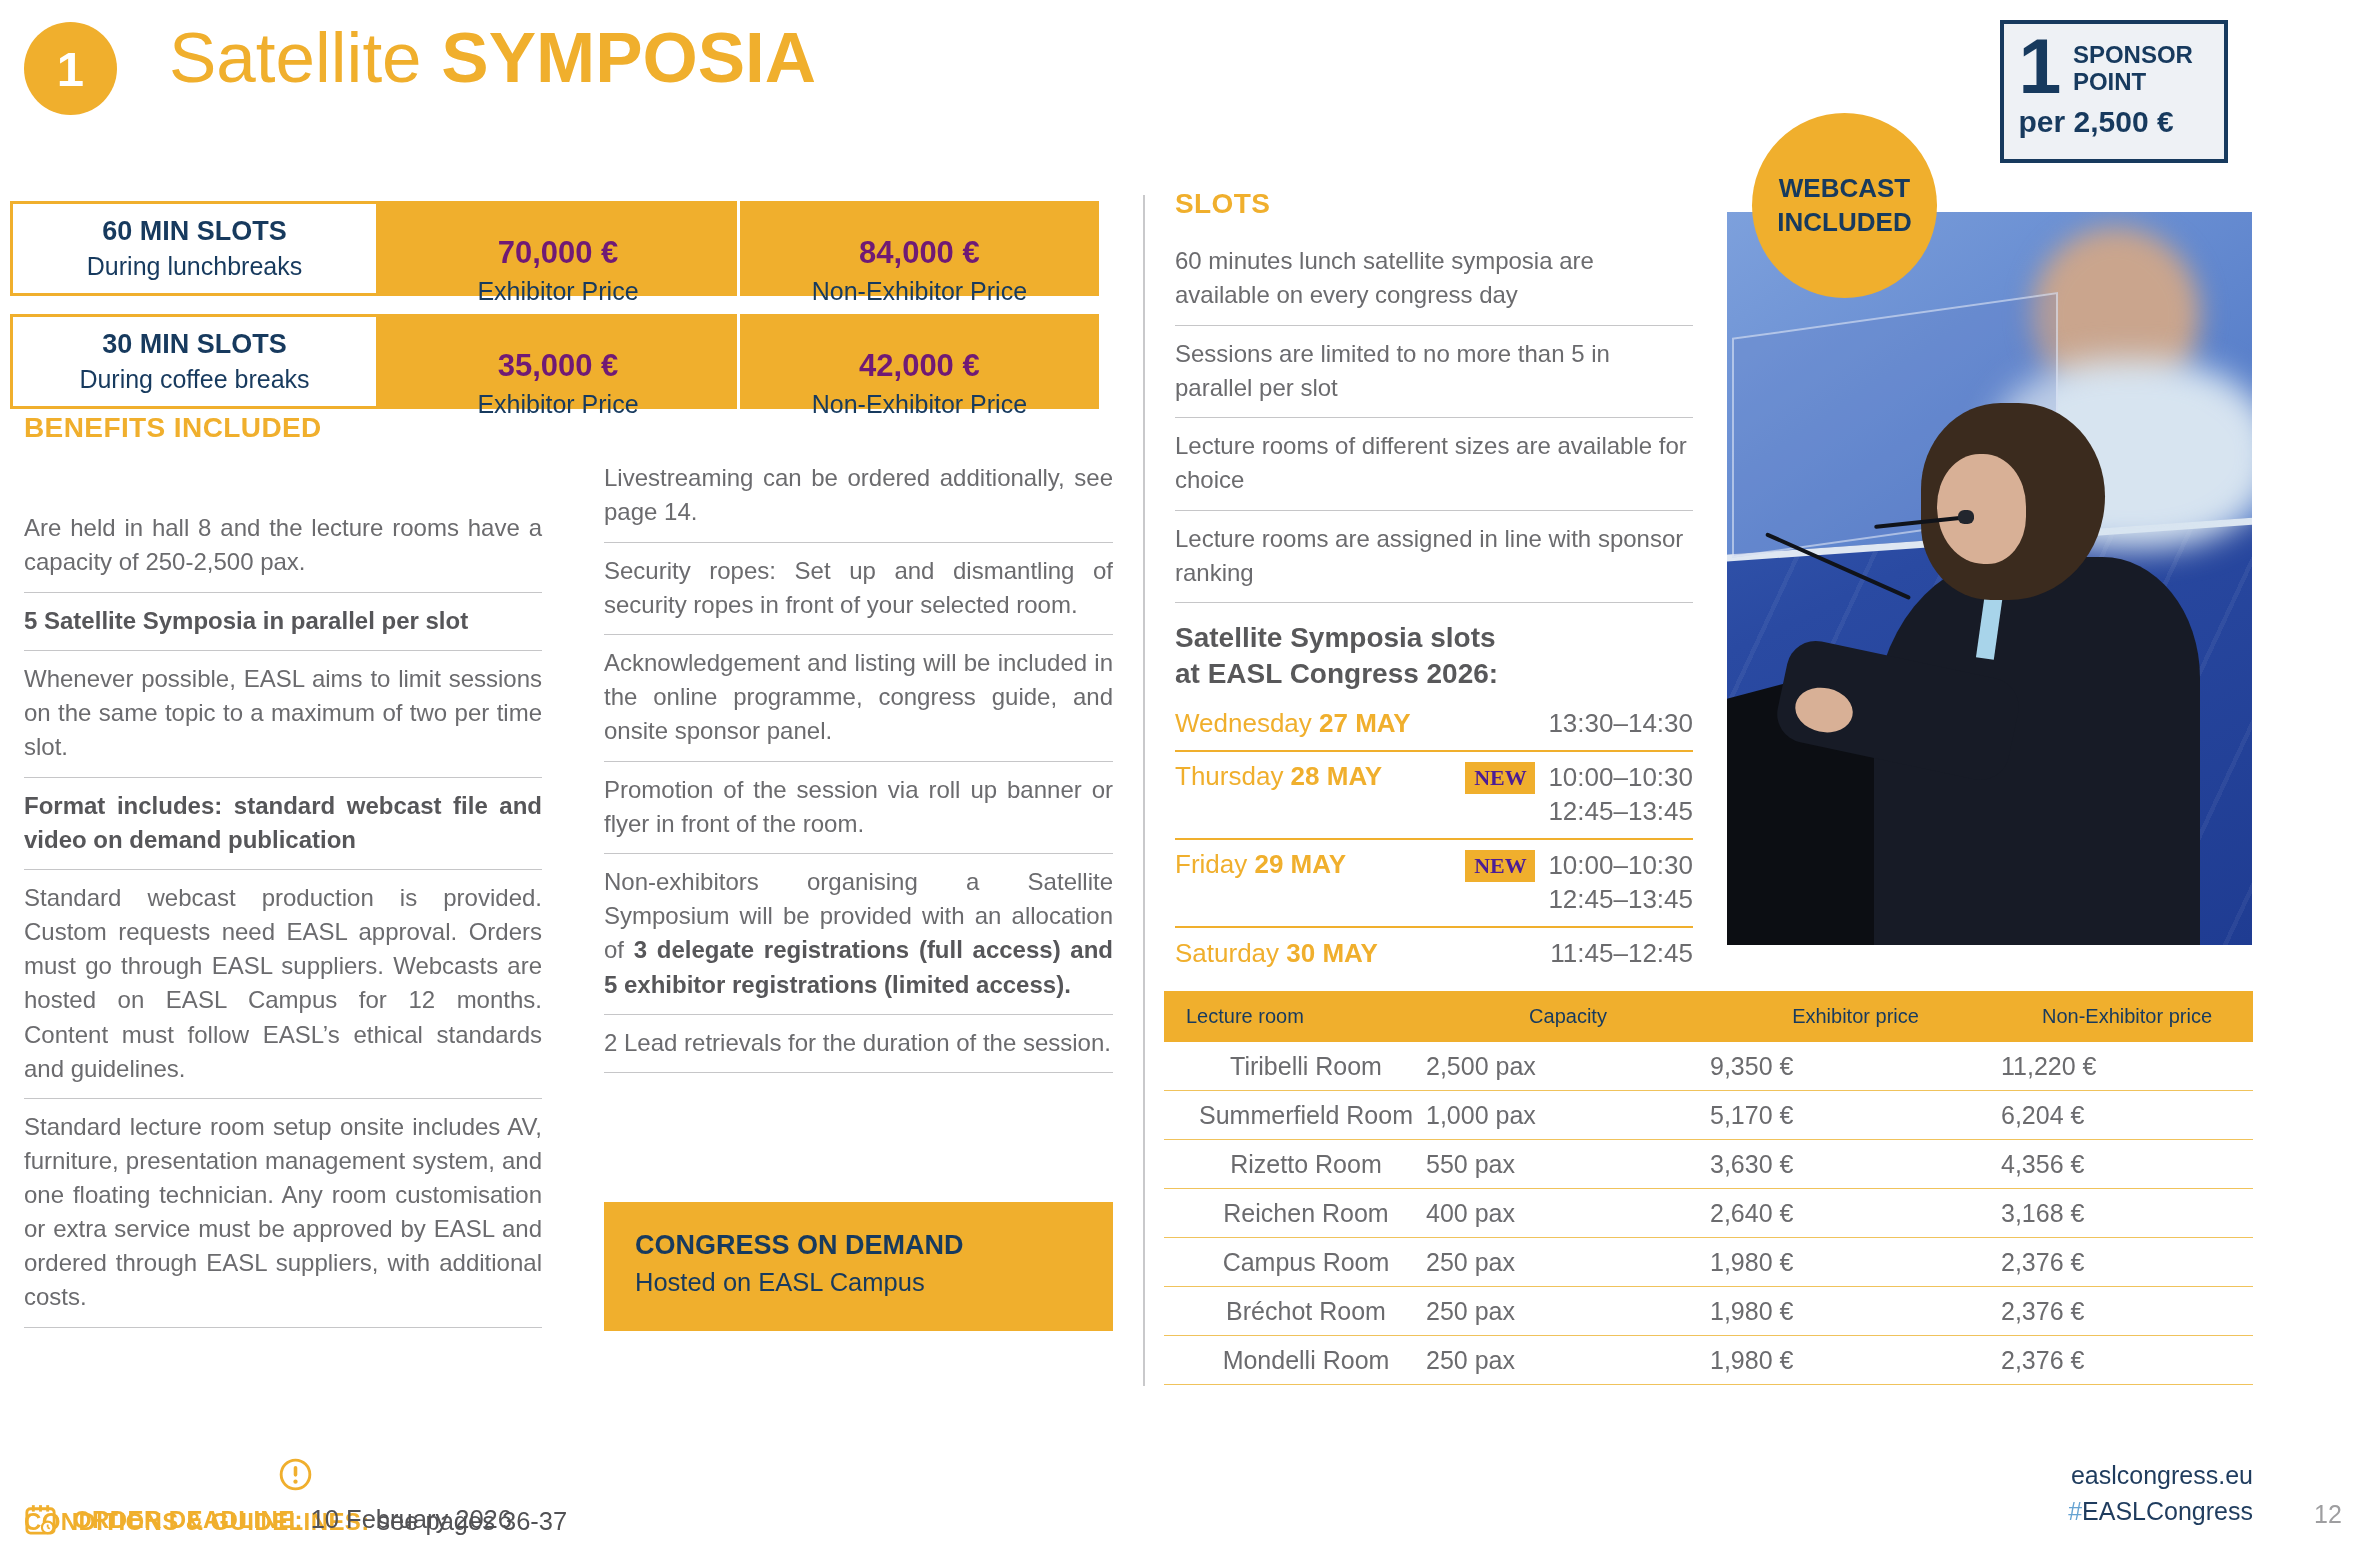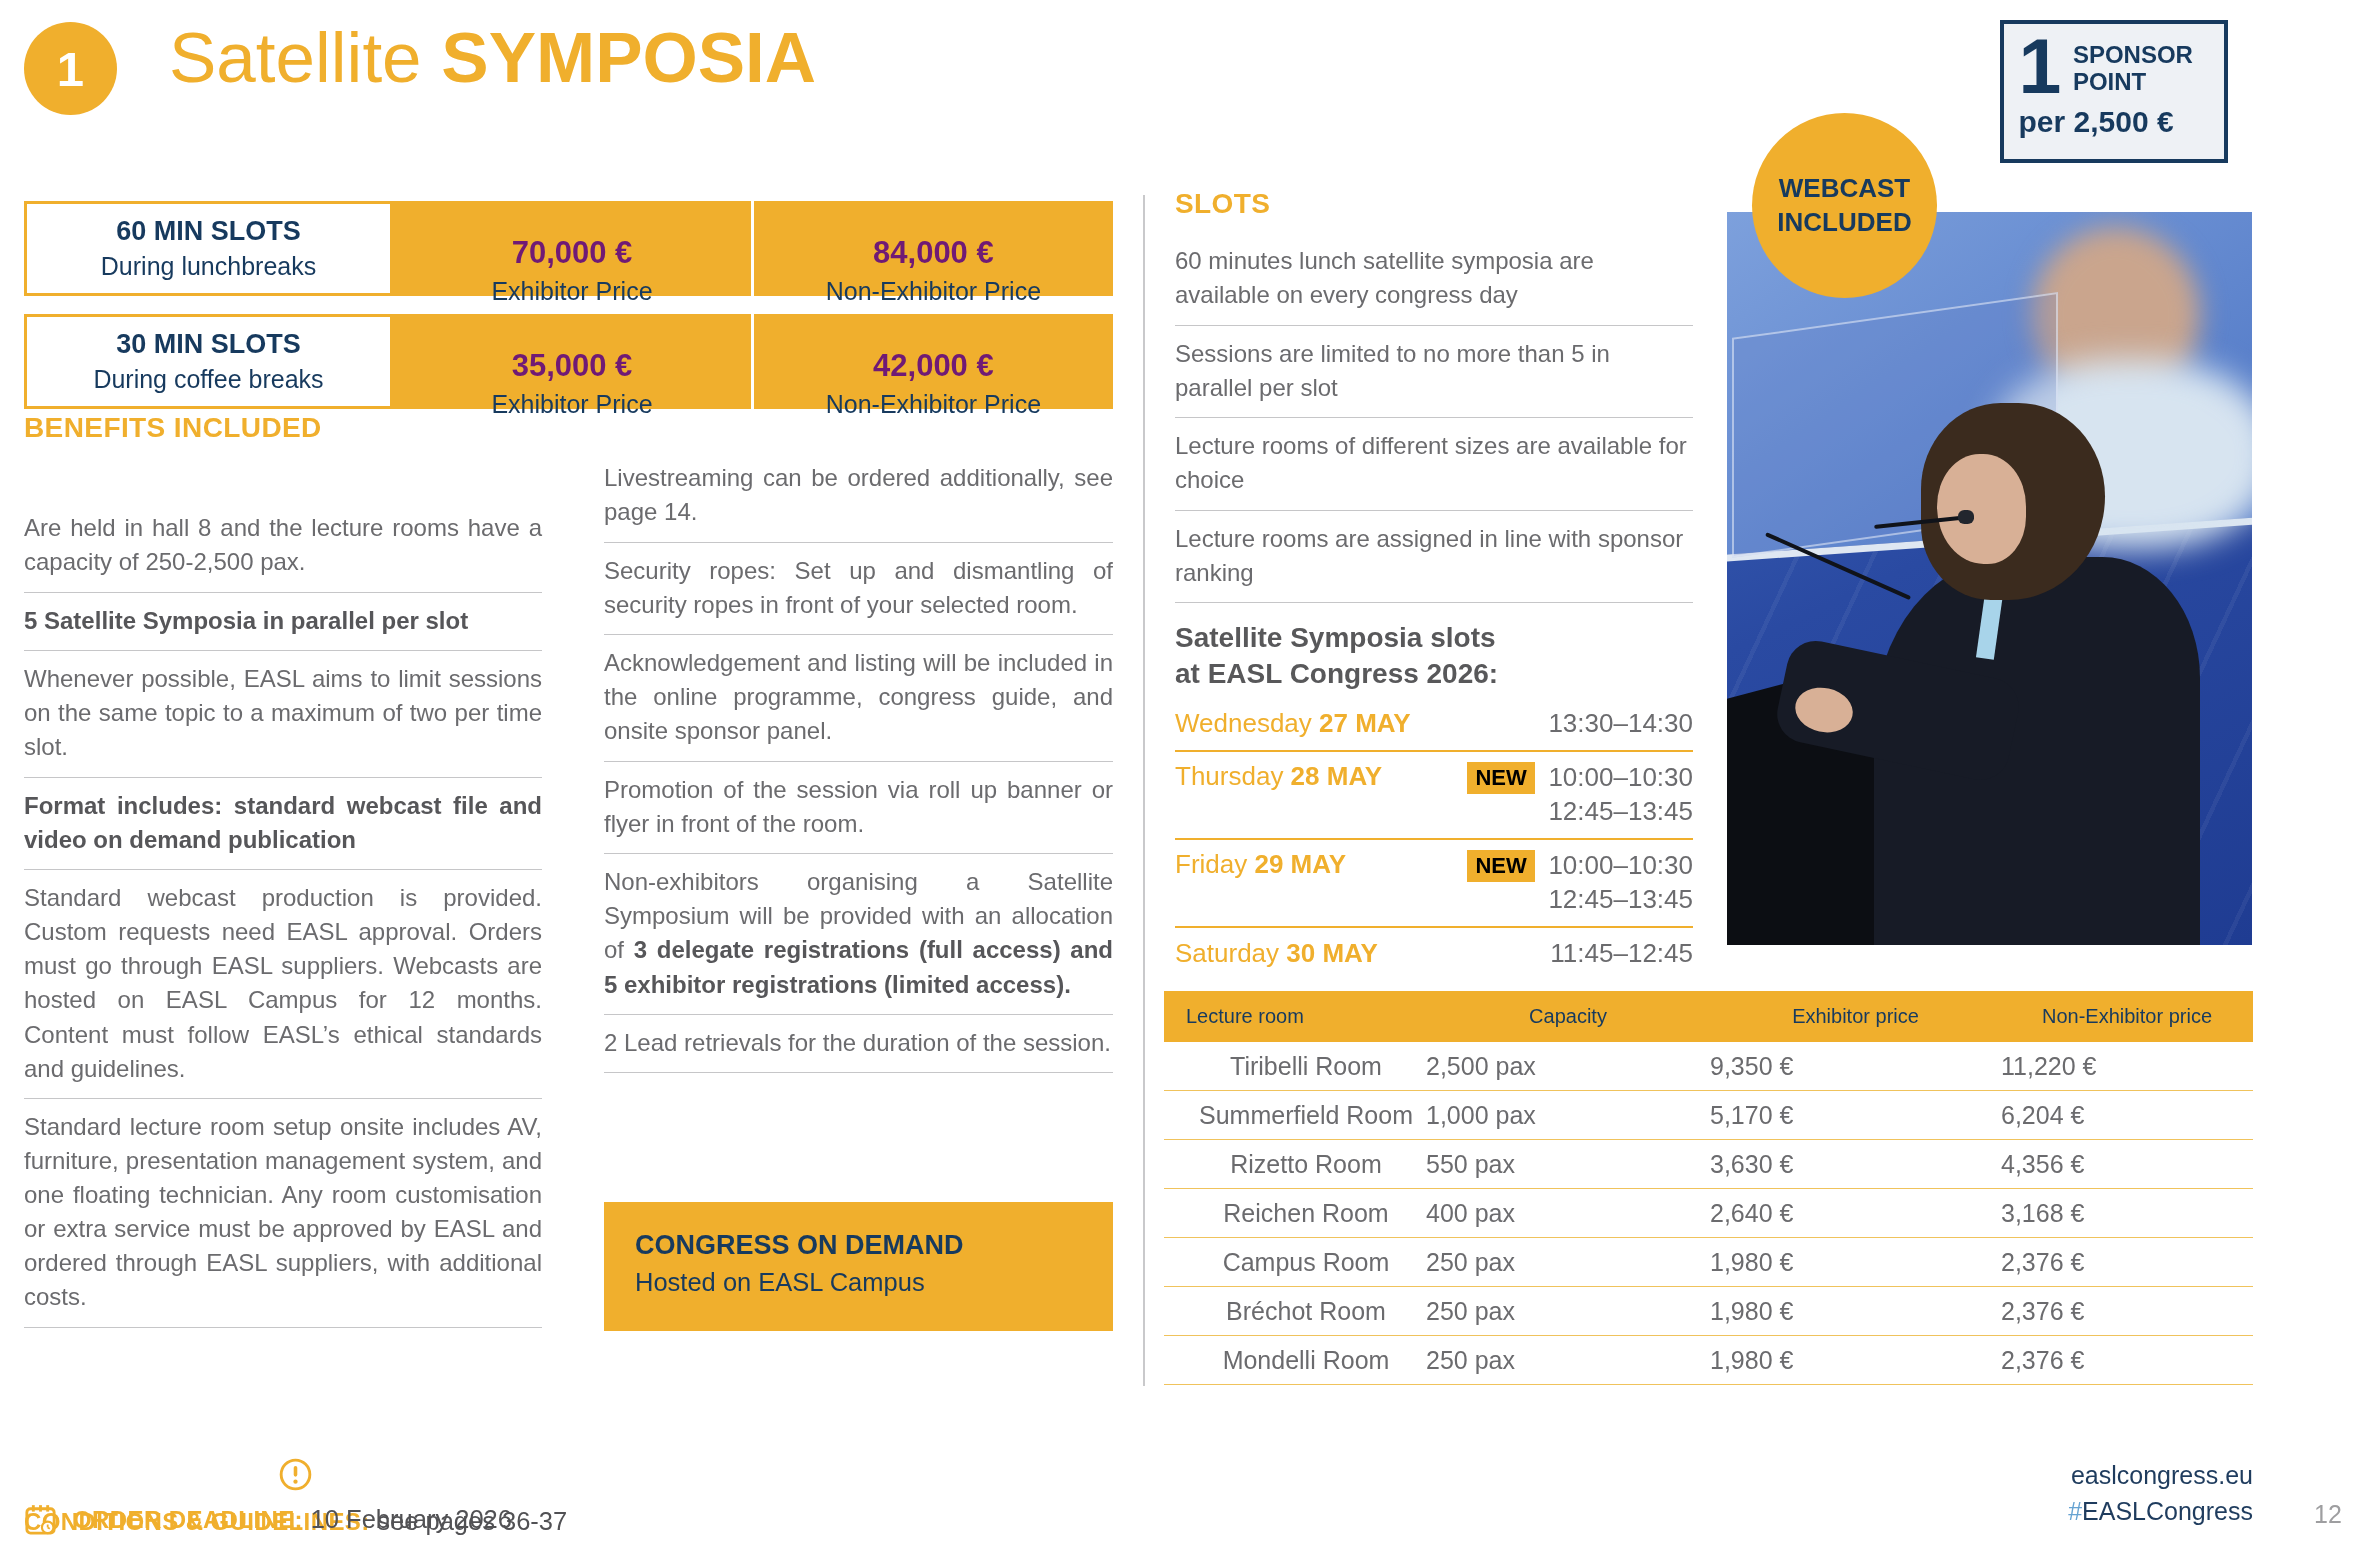--- a/index.html
+++ b/index.html
@@ -43,21 +43,21 @@
   .ph-body { left:28%; top:47%; width:62%; height:55%; background:#171b26; border-radius:42% 30% 0 0; }
   .ph-arm { left:10%; top:61%; width:45%; height:14%; background:#171b26; border-radius:29px; transform:rotate(12deg); }
   .ph-hand { left:13%; top:65%; width:11%; height:6%; background:#d8b096; border-radius:50%; transform:rotate(12deg); }
   .ph-lanyard { left:48.5%; top:49%; width:3.5%; height:12%; background:#a8d4ea; transform:rotate(8deg); }
   .ph-podium { left:0; top:58%; width:56%; height:42%; background:#0c0e13; clip-path:polygon(0 20%, 80% 0, 100% 100%, 0 100%); }
   .ph-mic1 { left:6%; top:48%; width:30%; height:4.4px; background:#10131a; transform:rotate(24deg); border-radius:2.2px; }
   .ph-mic2 { left:28%; top:42%; width:18%; height:3.6px; background:#10131a; transform:rotate(-6deg); border-radius:2.2px; }
   .ph-mictip { left:44%; top:40.6%; width:3%; height:2%; background:#22262e; border-radius:40%; }
 
   
-  .price-row { position:absolute; left:24px; width:1285px; height:95px; display:flex; }
+  .price-row { position:absolute; left:10px; width:1285px; height:95px; display:flex; }
   .price-row .label-cell { width:369px; background:#ffffff; border:3.6px solid #F0AF2D;
     display:flex; flex-direction:column; align-items:center; justify-content:center; }
   .price-row .ycell { background:#F0AF2D; display:flex; flex-direction:column; align-items:center; justify-content:center; }
   .price-row .c2 { width:358px; }
   .price-row .c3 { width:359px; margin-left:2.9px; }
   .slot-title { font-size:27px; font-weight:bold; color:#173A5E; }
   .slot-sub { font-size:25px; color:#173A5E; margin-top:5.8px; }
   .price-val { font-size:31px; font-weight:bold; color:#701a75;margin-top:44px; }
   .price-sub { font-size:25px; color:#173A5E; margin-top:5.8px; }
 
@@ -82,22 +82,22 @@
   
   .sched-title { position:absolute; left:1175px; top:620px; font-size:28px; font-weight:bold;
     color:#58585A; line-height:1.28; }
   .sched { position:absolute; left:1175px; top:698px; width:518px; }
   .day-row { display:flex; justify-content:space-between; align-items:flex-start; padding:8px 0 9.5px; }
   .day-row.sep { border-top:2.2px solid #F0AF2D; }
   .day-label { font-size:26px; color:#F0AF2D; padding-top:1.5px; }
   .day-label b { font-weight:bold; }
   .day-right { display:flex; align-items:flex-start; }
   .times { font-size:26px; color:#6B6B6E; text-align:right; line-height:1.32; }
-  .new-badge { background:#F0AF2D; color:#000000; font-weight:bold; font-size:22px;
-    padding:2.9px 8.7px; margin-right:13px; margin-top:2.2px; }
+  .new-badge { background:#F0AF2D; color:#4c1d95; font-weight:bold; font-size:22px;
+    padding:2.9px 8.7px; margin-right:13px; margin-top:2.2px;font-family:Liberation Serif, serif; }
 
   
   .rooms { position:absolute; left:1164px; top:991px; width:1089px; }
   .rooms-header { display:grid; grid-template-columns:262px 284px 291px 252px; background:#F0AF2D;
     color:#173A5E; font-size:20px; height:51px; align-items:center; }
   .rooms-header .hcell { text-align:center; }
   .rooms-header .hcell.first { text-align:left; padding-left:22px; }
   .room-row { display:grid; grid-template-columns:262px 284px 291px 252px; font-size:25px; color:#6B6B6E;
     height:49px; align-items:center; border-bottom:1.5px solid #F0C35C; }
   .room-row .cell { text-align:left; }

